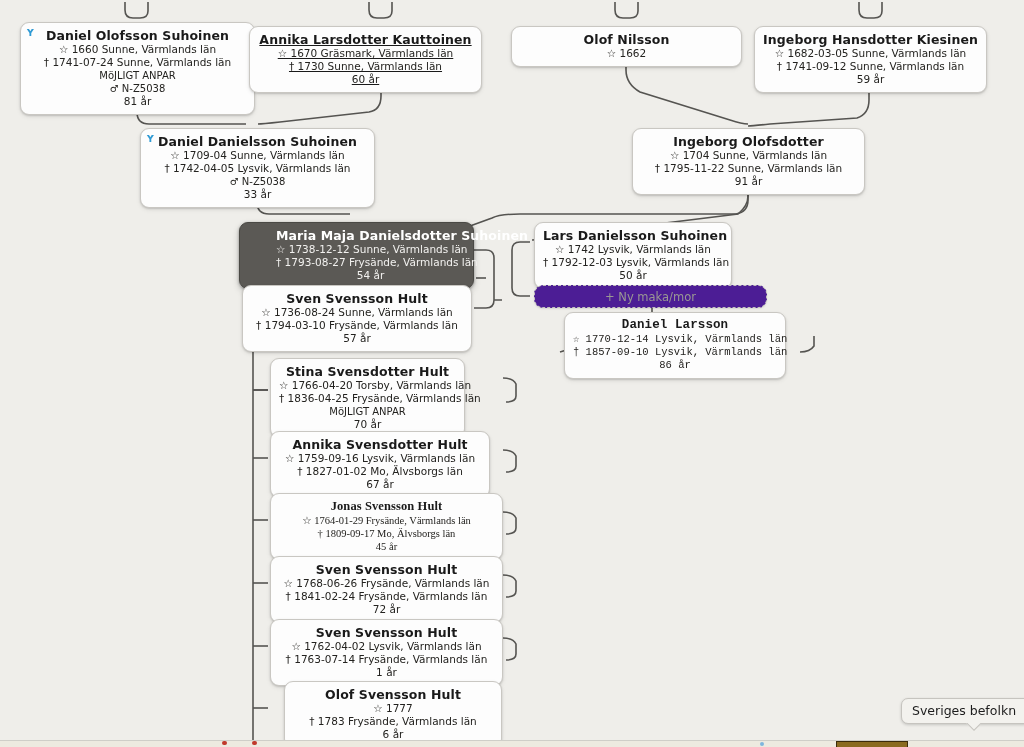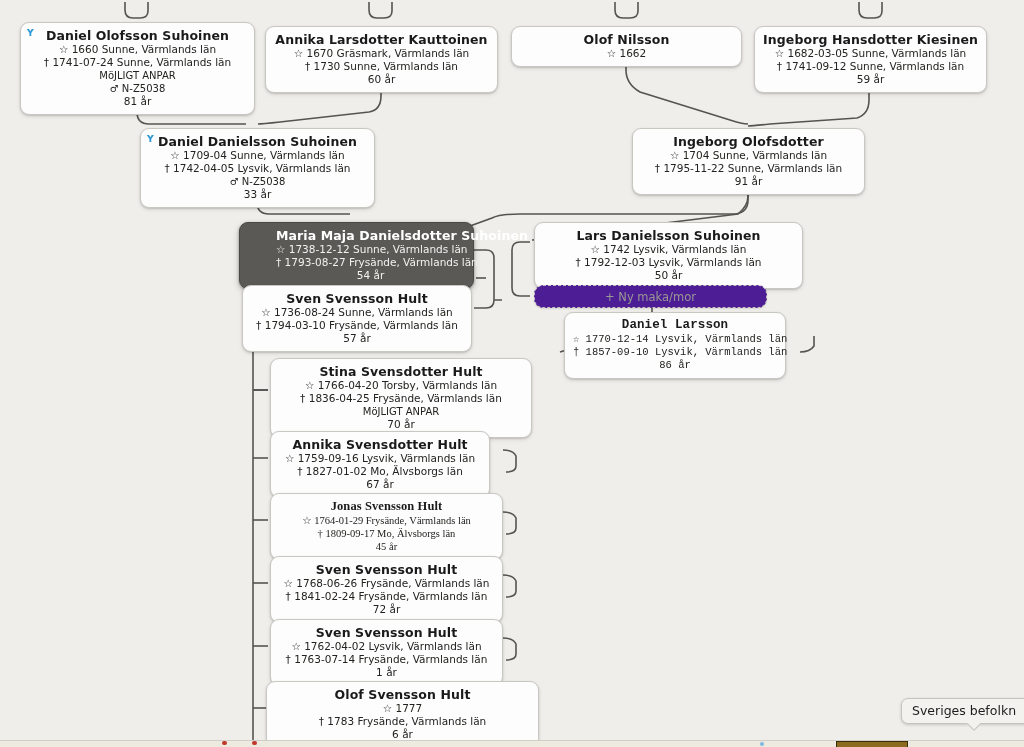--- a/index.html
+++ b/index.html
@@ -140,21 +140,21 @@
   <div class="card" style="left:20px;top:22px;width:235px;">
     <span class="ydna">ʏ</span>
     <div class="nm">Daniel Olofsson Suhoinen</div>
     <div class="ln">☆ 1660 Sunne, Värmlands län</div>
     <div class="ln">† 1741-07-24 Sunne, Värmlands län</div>
     <div class="ln small">MöJLIGT ANPAR</div>
     <div class="ln small">♂ N-Z5038</div>
     <div class="ln">81 år</div>
   </div>
 
-  <div class="card" style="left:265px;top:26px;width:233px;">
+  <div class="card" style="left:249px;top:26px;width:233px;text-decoration:underline;">
     <div class="nm">Annika Larsdotter Kauttoinen</div>
     <div class="ln">☆ 1670 Gräsmark, Värmlands län</div>
     <div class="ln">† 1730 Sunne, Värmlands län</div>
     <div class="ln">60 år</div>
   </div>
 
   <div class="card" style="left:511px;top:26px;width:231px;">
     <div class="nm">Olof Nilsson</div>
     <div class="ln">☆ 1662</div>
   </div>
@@ -189,37 +189,37 @@
     <div class="ln">54 år</div>
   </div>
 
   <div class="card" style="left:242px;top:285px;width:230px;">
     <div class="nm">Sven Svensson Hult</div>
     <div class="ln">☆ 1736-08-24 Sunne, Värmlands län</div>
     <div class="ln">† 1794-03-10 Frysände, Värmlands län</div>
     <div class="ln">57 år</div>
   </div>
 
-  <div class="card" style="left:534px;top:222px;width:269px;">
+  <div class="card" style="left:534px;top:222px;width:198px;">
     <div class="nm">Lars Danielsson Suhoinen</div>
     <div class="ln">☆ 1742 Lysvik, Värmlands län</div>
     <div class="ln">† 1792-12-03 Lysvik, Värmlands län</div>
     <div class="ln">50 år</div>
   </div>
 
   <div class="addbox" style="left:534px;top:285px;width:233px;height:23px;">+ Ny maka/mor</div>
 
   <div class="card" style="left:564px;top:312px;width:222px;font-family:Liberation Mono, monospace;">
     <div class="nm">Daniel Larsson</div>
     <div class="ln">☆ 1770-12-14 Lysvik, Värmlands län</div>
     <div class="ln">† 1857-09-10 Lysvik, Värmlands län</div>
     <div class="ln">86 år</div>
   </div>
 
-  <div class="card" style="left:270px;top:358px;width:262px;">
+  <div class="card" style="left:270px;top:358px;width:195px;">
     <div class="nm">Stina Svensdotter Hult</div>
     <div class="ln">☆ 1766-04-20 Torsby, Värmlands län</div>
     <div class="ln">† 1836-04-25 Frysände, Värmlands län</div>
     <div class="ln small">MöJLIGT ANPAR</div>
     <div class="ln">70 år</div>
   </div>
 
   <div class="card" style="left:270px;top:431px;width:220px;">
     <div class="nm">Annika Svensdotter Hult</div>
     <div class="ln">☆ 1759-09-16 Lysvik, Värmlands län</div>
@@ -241,21 +241,21 @@
     <div class="ln">72 år</div>
   </div>
 
   <div class="card" style="left:270px;top:619px;width:233px;">
     <div class="nm">Sven Svensson Hult</div>
     <div class="ln">☆ 1762-04-02 Lysvik, Värmlands län</div>
     <div class="ln">† 1763-07-14 Frysände, Värmlands län</div>
     <div class="ln">1 år</div>
   </div>
 
-  <div class="card" style="left:266px;top:681px;width:273px;padding-left:8px;">
+  <div class="card" style="left:284px;top:681px;width:218px;padding-left:8px;">
     <div class="nm">Olof Svensson Hult</div>
     <div class="ln">☆ 1777</div>
     <div class="ln">† 1783 Frysände, Värmlands län</div>
     <div class="ln">6 år</div>
   </div>
 
   <div class="bubble" style="left:901px;top:698px;width:130px;height:26px;">Sveriges befolkn</div>
   <div class="bubble-tail" style="left:965px;top:723px;"></div>
 
 </div>

